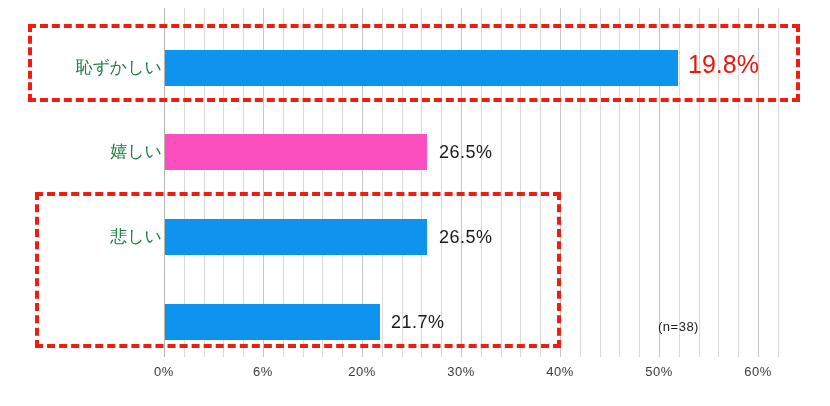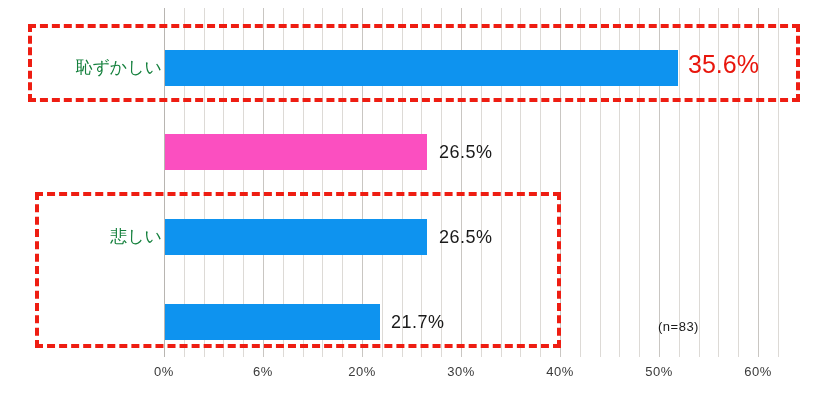--- a/index.html
+++ b/index.html
@@ -144,29 +144,30 @@
     <div class="grid-minor" style="left:554.4px"></div>
     <div class="grid-minor" style="left:574.2px"></div>
     <div class="grid-major" style="left:594px"></div>
     <div class="grid-minor" style="left:613.8px"></div>
 
     <div class="bar blue" style="left:1px;top:42px;width:512.6px"></div>
     <div class="bar pink" style="left:1px;top:126px;width:262.3px"></div>
     <div class="bar blue" style="left:1px;top:211px;width:262.3px"></div>
     <div class="bar blue" style="left:1px;top:296px;width:214.8px"></div>
 
-    <div class="val-label highlight" style="left:524px;top:38px">35.6%</div>
+    <div class="val-label highlight" style="left:524px;top:38px">19.8%</div>
     <div class="val-label" style="left:275px;top:126px">26.5%</div>
     <div class="val-label" style="left:275px;top:211px">26.5%</div>
     <div class="val-label" style="left:227px;top:296px">21.7%</div>
 
-    <div class="n-note" style="left:494px;top:311px">(n=83)</div>
+    <div class="n-note" style="left:494px;top:311px">(n=38)</div>
   </div>
 
   <div class="cat-label-wrap" style="top:50px">恥ずかしい</div>
+  <div class="cat-label-wrap" style="top:134px">嬉しい</div>
   <div class="cat-label-wrap" style="top:219px">悲しい</div>
 
   <div class="tick-label" style="left:164px">0%</div>
   <div class="tick-label" style="left:263px">6%</div>
   <div class="tick-label" style="left:362px">20%</div>
   <div class="tick-label" style="left:461px">30%</div>
   <div class="tick-label" style="left:560px">40%</div>
   <div class="tick-label" style="left:659px">50%</div>
   <div class="tick-label" style="left:758px">60%</div>
 

